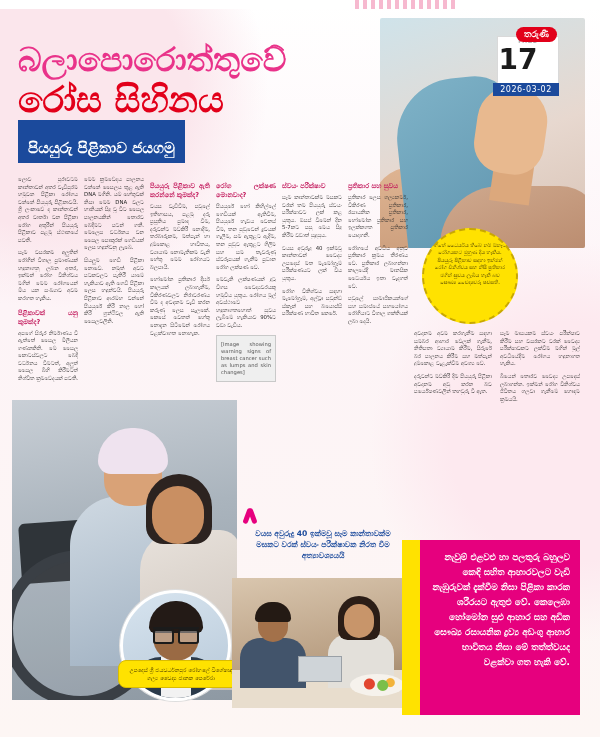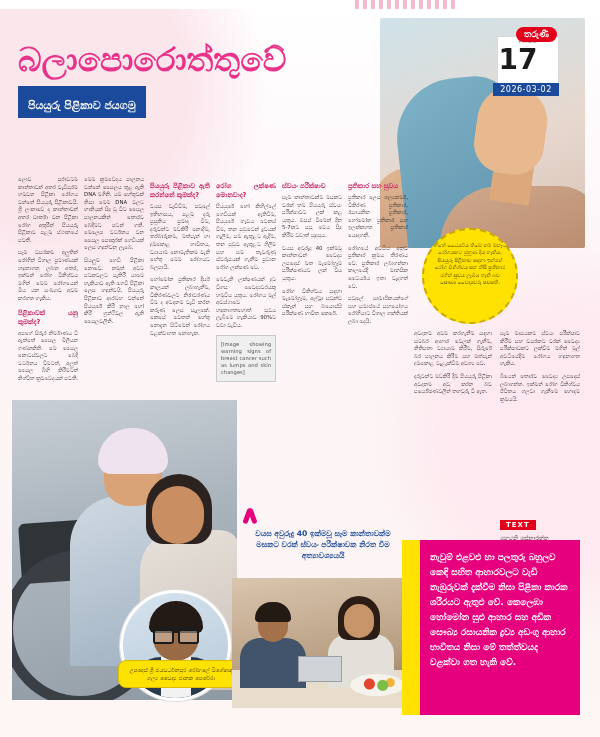--- a/index.html
+++ b/index.html
@@ -46,25 +46,24 @@
     margin-top:12px;
   }
   .title-line2{
     font-family:"DejaVu Sans", sans-serif;
     font-size:36px;line-height:40px;font-weight:bold;
     color:#e2001a;
     white-space:nowrap;
     margin-top:2px;
   }
   .subtitle-bar{
-    margin-top:8px;
     background:#1b4a9c;
     color:#ffffff;
-    font-size:11px;font-weight:bold;
-    padding:13px 10px 6px 10px;
+    font-size:15px;font-weight:bold;
+    padding:19px 10px 6px 10px;
     display:inline-block;
     white-space:nowrap;
   }
 
   
   .page-badge{
     position:absolute;left:497px;top:36px;width:60px;height:52px;
     background:#ffffff;border:1px solid #d9d9d9;
     text-align:center;
   }
@@ -320,21 +319,21 @@
                radial-gradient(circle at 85% 40%,#f2b33a 0 4px,transparent 5px);
   }
 
   
   .magenta-box{
     position:absolute;left:420px;top:540px;width:160px;height:175px;
     background:#e6007e;color:#ffffff;
     padding:10px 10px;
     box-sizing:border-box;
     font-size:9px;line-height:15px;font-weight:bold;
-    text-align:left;
+    text-align:right;
   }
   .yellow-band{
     position:absolute;left:402px;top:540px;width:18px;height:175px;
     background:#ffe200;
   }
 
   
   .ribbon{
     position:absolute;left:243px;top:508px;width:14px;height:16px;
   }
@@ -357,20 +356,21 @@
   <div class="hero">
     <div class="arm"></div>
     <div class="scarf"></div>
     <div class="shoulder"></div>
     <div class="neck"></div>
     <div class="face"></div>
   </div>
 
   <div class="masthead">
     <div class="title-line1">බලාපොරොත්තුවේ</div>
+    <div class="title-line2">රෝස සිහිනය</div>
     <div class="subtitle-bar">පියයුරු පිළිකාව ජයගමු</div>
   </div>
 
   <div class="page-badge">
     <div class="pg-word">PAGE</div>
     <div class="pg-num">17</div>
   </div>
   <div class="tharuni-pill">තරුණී</div>
   <div class="date-strip">2026-03-02</div>
 
@@ -418,24 +418,20 @@
   <div class="col c7">
     <p>අවදානම අවම කරගැනීම සඳහා සමබර ආහාර වේලක් ගැනීම, නිතිපතා ව්‍යායාම කිරීම, සිරුරේ බර පාලනය කිරීම සහ මත්පැන් දුම්කොළ වැළැක්වීම අවශ්‍ය වේ.</p>
     <p>දරුවන්ට මව්කිරි දීම පියයුරු පිළිකා අවදානම අඩු කරන බව පර්යේෂණවලින් තහවුරු වී ඇත.</p>
   </div>
 
   <div class="col c8">
     <p>සෑම මාසයකම ස්වයං පරීක්ෂාව කිරීම සහ වසරකට වරක් වෛද්‍ය පරීක්ෂාවකට ලක්වීම මගින් මුල් අවධියේදීම රෝගය හඳුනාගත හැකිය.</p>
     <p>බියෙන් තොරව වෛද්‍ය උපදෙස් ලබාගන්න. ඉක්මන් රෝග විනිශ්චය ජීවිතය ගලවා ගැනීමේ හොඳම ක්‍රමයයි.</p>
   </div>
 
-  <div class="text-credit">
-    <span class="tag">TEXT</span>
-    <div class="name">හෙමනි සේනාරත්න</div>
-  </div>
 
   <div class="ribbon"></div>
   <div class="blue-callout">වයස අවුරුදු 40 ඉක්මවූ සෑම කාන්තාවක්ම මසකට වරක් ස්වයං පරීක්ෂාවක නිරත වීම අත්‍යාවශ්‍යයයි</div>
 
   <div class="photo-hug">
     <div class="chair"></div>
     <div class="wheel"></div>
     <div class="woman-body"></div>
     <div class="woman-head"></div>
     <div class="cap"></div>

